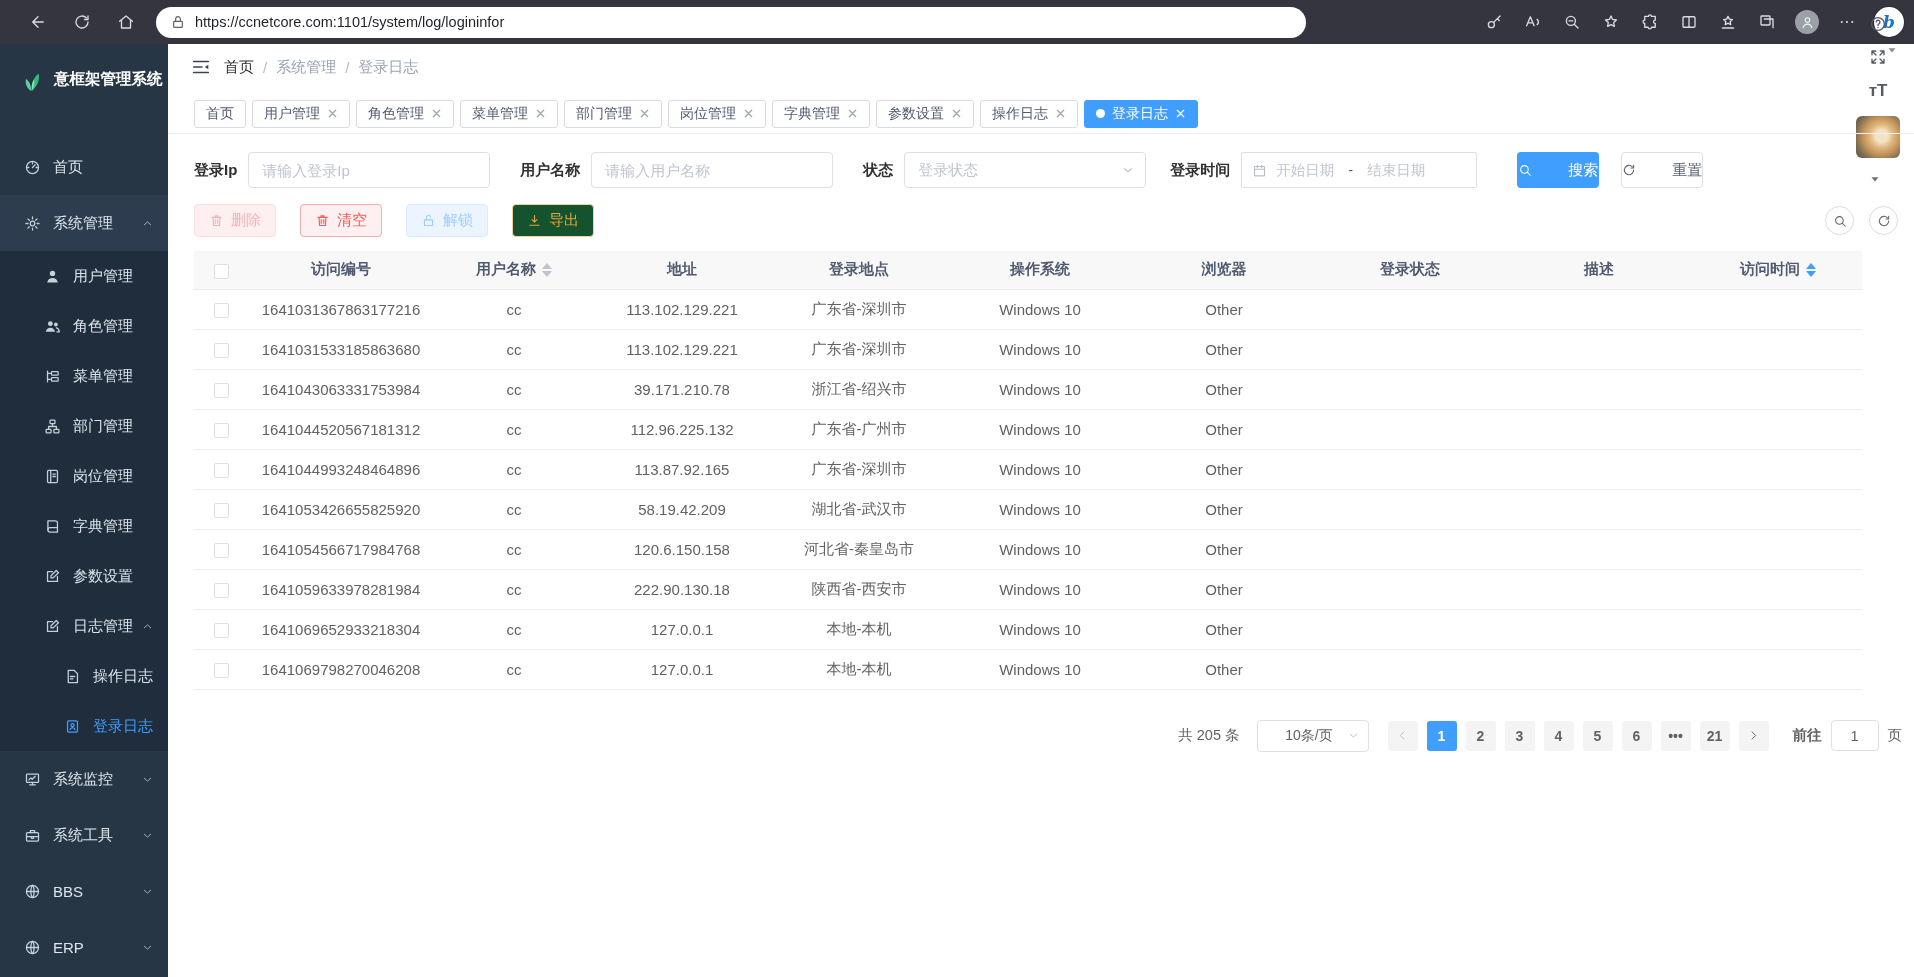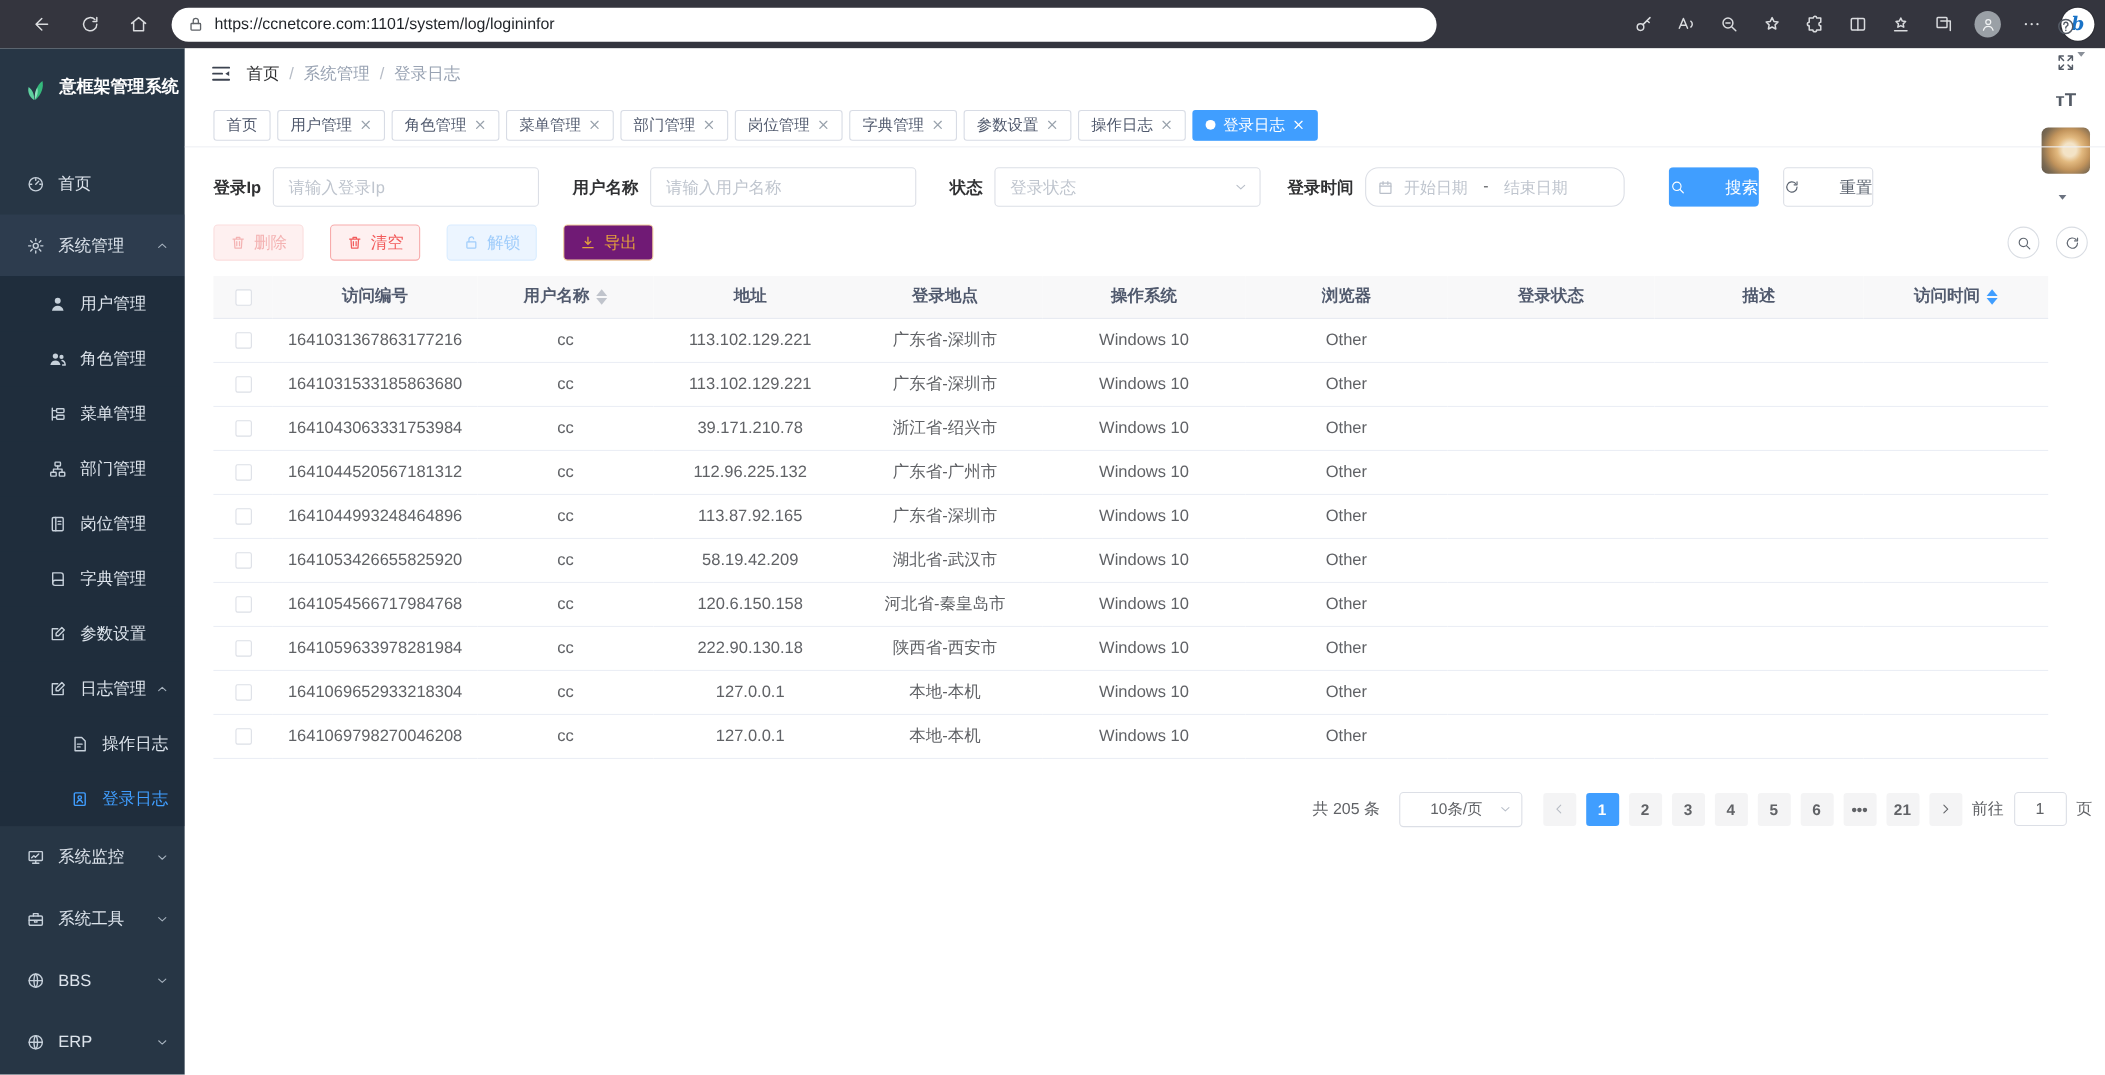--- a/index.html
+++ b/index.html
@@ -71,39 +71,39 @@
 
   .filter-row { margin-top:18px; display:flex; align-items:center; }
   .f-label { font-size:15px; font-weight:bold; color:#303133; white-space:nowrap; margin-right:11px; }
   .f-input { width:242px; height:36px; border:1px solid #dcdfe6; border-radius:4px; padding:0 13px;
     font-size:15px; color:#606266; font-family:inherit; outline:none; }
   .f-input::placeholder { color:#bfc5ce; }
   .f-select { width:242px; height:36px; border:1px solid #dcdfe6; border-radius:4px; padding:0 10px 0 13px;
     display:flex; align-items:center; cursor:pointer; }
   .f-select .sel-text { color:#bfc5ce; font-size:15px; flex:1; }
   .f-select .chev { color:#b9bfc9; display:inline-flex; }
-  .f-date { width:236px; height:36px; border:1px solid #dcdfe6; border-radius:12px; padding:0 10px;
+  .f-date { width:236px; height:36px; border:1px solid #dcdfe6; border-radius:2px; padding:0 10px;
     display:flex; align-items:center; gap:9px; cursor:pointer; }
   .f-date .cal { color:#b9bfc9; display:inline-flex; }
   .f-date .d-ph { color:#bfc5ce; font-size:14.5px; }
   .f-date .d-sep { color:#606266; font-size:14.5px; padding:0 5px; }
   .gap24 { margin-left:24px; } .gap30 { margin-left:30px; }
   .btn { height:36px; border-radius:4px; display:inline-flex; align-items:center; justify-content:space-between;
     font-size:15px; cursor:pointer; gap:6px; border:1px solid transparent; font-family:inherit; }
   .btn-search { background:#409eff; color:#fff; width:82px; margin-left:40px; }
   .btn-reset { background:#fff; color:#5c6470; border-color:#dcdfe6; width:82px; margin-left:22px; }
 
   .toolbar-row { margin-top:16px; display:flex; align-items:center; }
   .tbtn { height:33px; padding:0 14px; font-size:15px; border-radius:4px; display:inline-flex;
     align-items:center; gap:7px; cursor:pointer; border:1px solid transparent; }
   .tbtn + .tbtn { margin-left:24px; }
   .tbtn-delete { background:#fef0f0; border-color:#fbdede; color:#f4b3b3; cursor:not-allowed; }
   .tbtn-clear  { background:#fef0f0; border-color:#f7abab; color:#f25c5c; }
   .tbtn-unlock { background:#ecf5ff; border-color:#d9ecff; color:#a0cdfb; cursor:not-allowed; }
-  .tbtn-export { background:#701a75; border-color:#f3d19e; color:#e6a23c; }
+  .tbtn-export { background:#14532d; border-color:#f3d19e; color:#e6a23c; }
   .toolbar-right { margin-left:auto; display:flex; align-items:center; gap:15px; padding-right:6px; }
   .circle-btn { width:29px; height:29px; border-radius:50%; border:1px solid #d9dde3; background:#fff;
     display:inline-flex; align-items:center; justify-content:center; color:#5f6670; cursor:pointer; }
 
   
   table.grid { margin-top:14px; border-collapse:collapse; table-layout:fixed; width:1668px; }
   table.grid th { height:38px; background:#f8f8f9; color:#515a6e; font-size:15px; font-weight:bold;
     text-align:center; border-bottom:1px solid #e8ebf2; white-space:nowrap; }
   table.grid td { height:40px; color:#606266; font-size:15px; text-align:center;
     border-bottom:1px solid #ebeef5; white-space:nowrap; overflow:hidden; }
@@ -123,21 +123,21 @@
   .pg-size { width:112px; height:32px; border:1px solid #dcdfe6; border-radius:4px; display:flex;
     align-items:center; padding:0 8px 0 14px; cursor:pointer; margin-right:10px; }
   .pg-size .sel-text { flex:1; color:#606266; font-size:14px; text-align:center; }
   .pg-size .chev { color:#b9bfc9; display:inline-flex; }
   .page-btn { min-width:30px; height:30px; padding:0 4px; background:#f4f4f5; border-radius:3px;
     display:inline-flex; align-items:center; justify-content:center; color:#606266; font-size:14px;
     font-weight:bold; cursor:pointer; }
   .page-btn.nav { color:#b7bcc4; }
   .page-btn.nav-next { color:#606266; }
   .page-btn.active { background:#409eff; color:#fff; }
-  .pg-goto-label { margin-left:0; }
+  .pg-goto-label { margin-left:15px;font-weight:bold; }
   .pg-goto-input { width:48px; height:31px; border:1px solid #dcdfe6; border-radius:4px; text-align:center;
     font-size:14.5px; color:#606266; outline:none; font-family:inherit; }
 </style>
 </head>
 <body>
 
 <div class="browser-bar">
   <span class="bicon">
       <svg width="18" height="18" viewBox="0 0 24 24" fill="none" stroke="currentColor" stroke-width="1.8" stroke-linecap="round" stroke-linejoin="round">
         <path d="M19 12H5M12 19l-7-7 7-7"></path>

